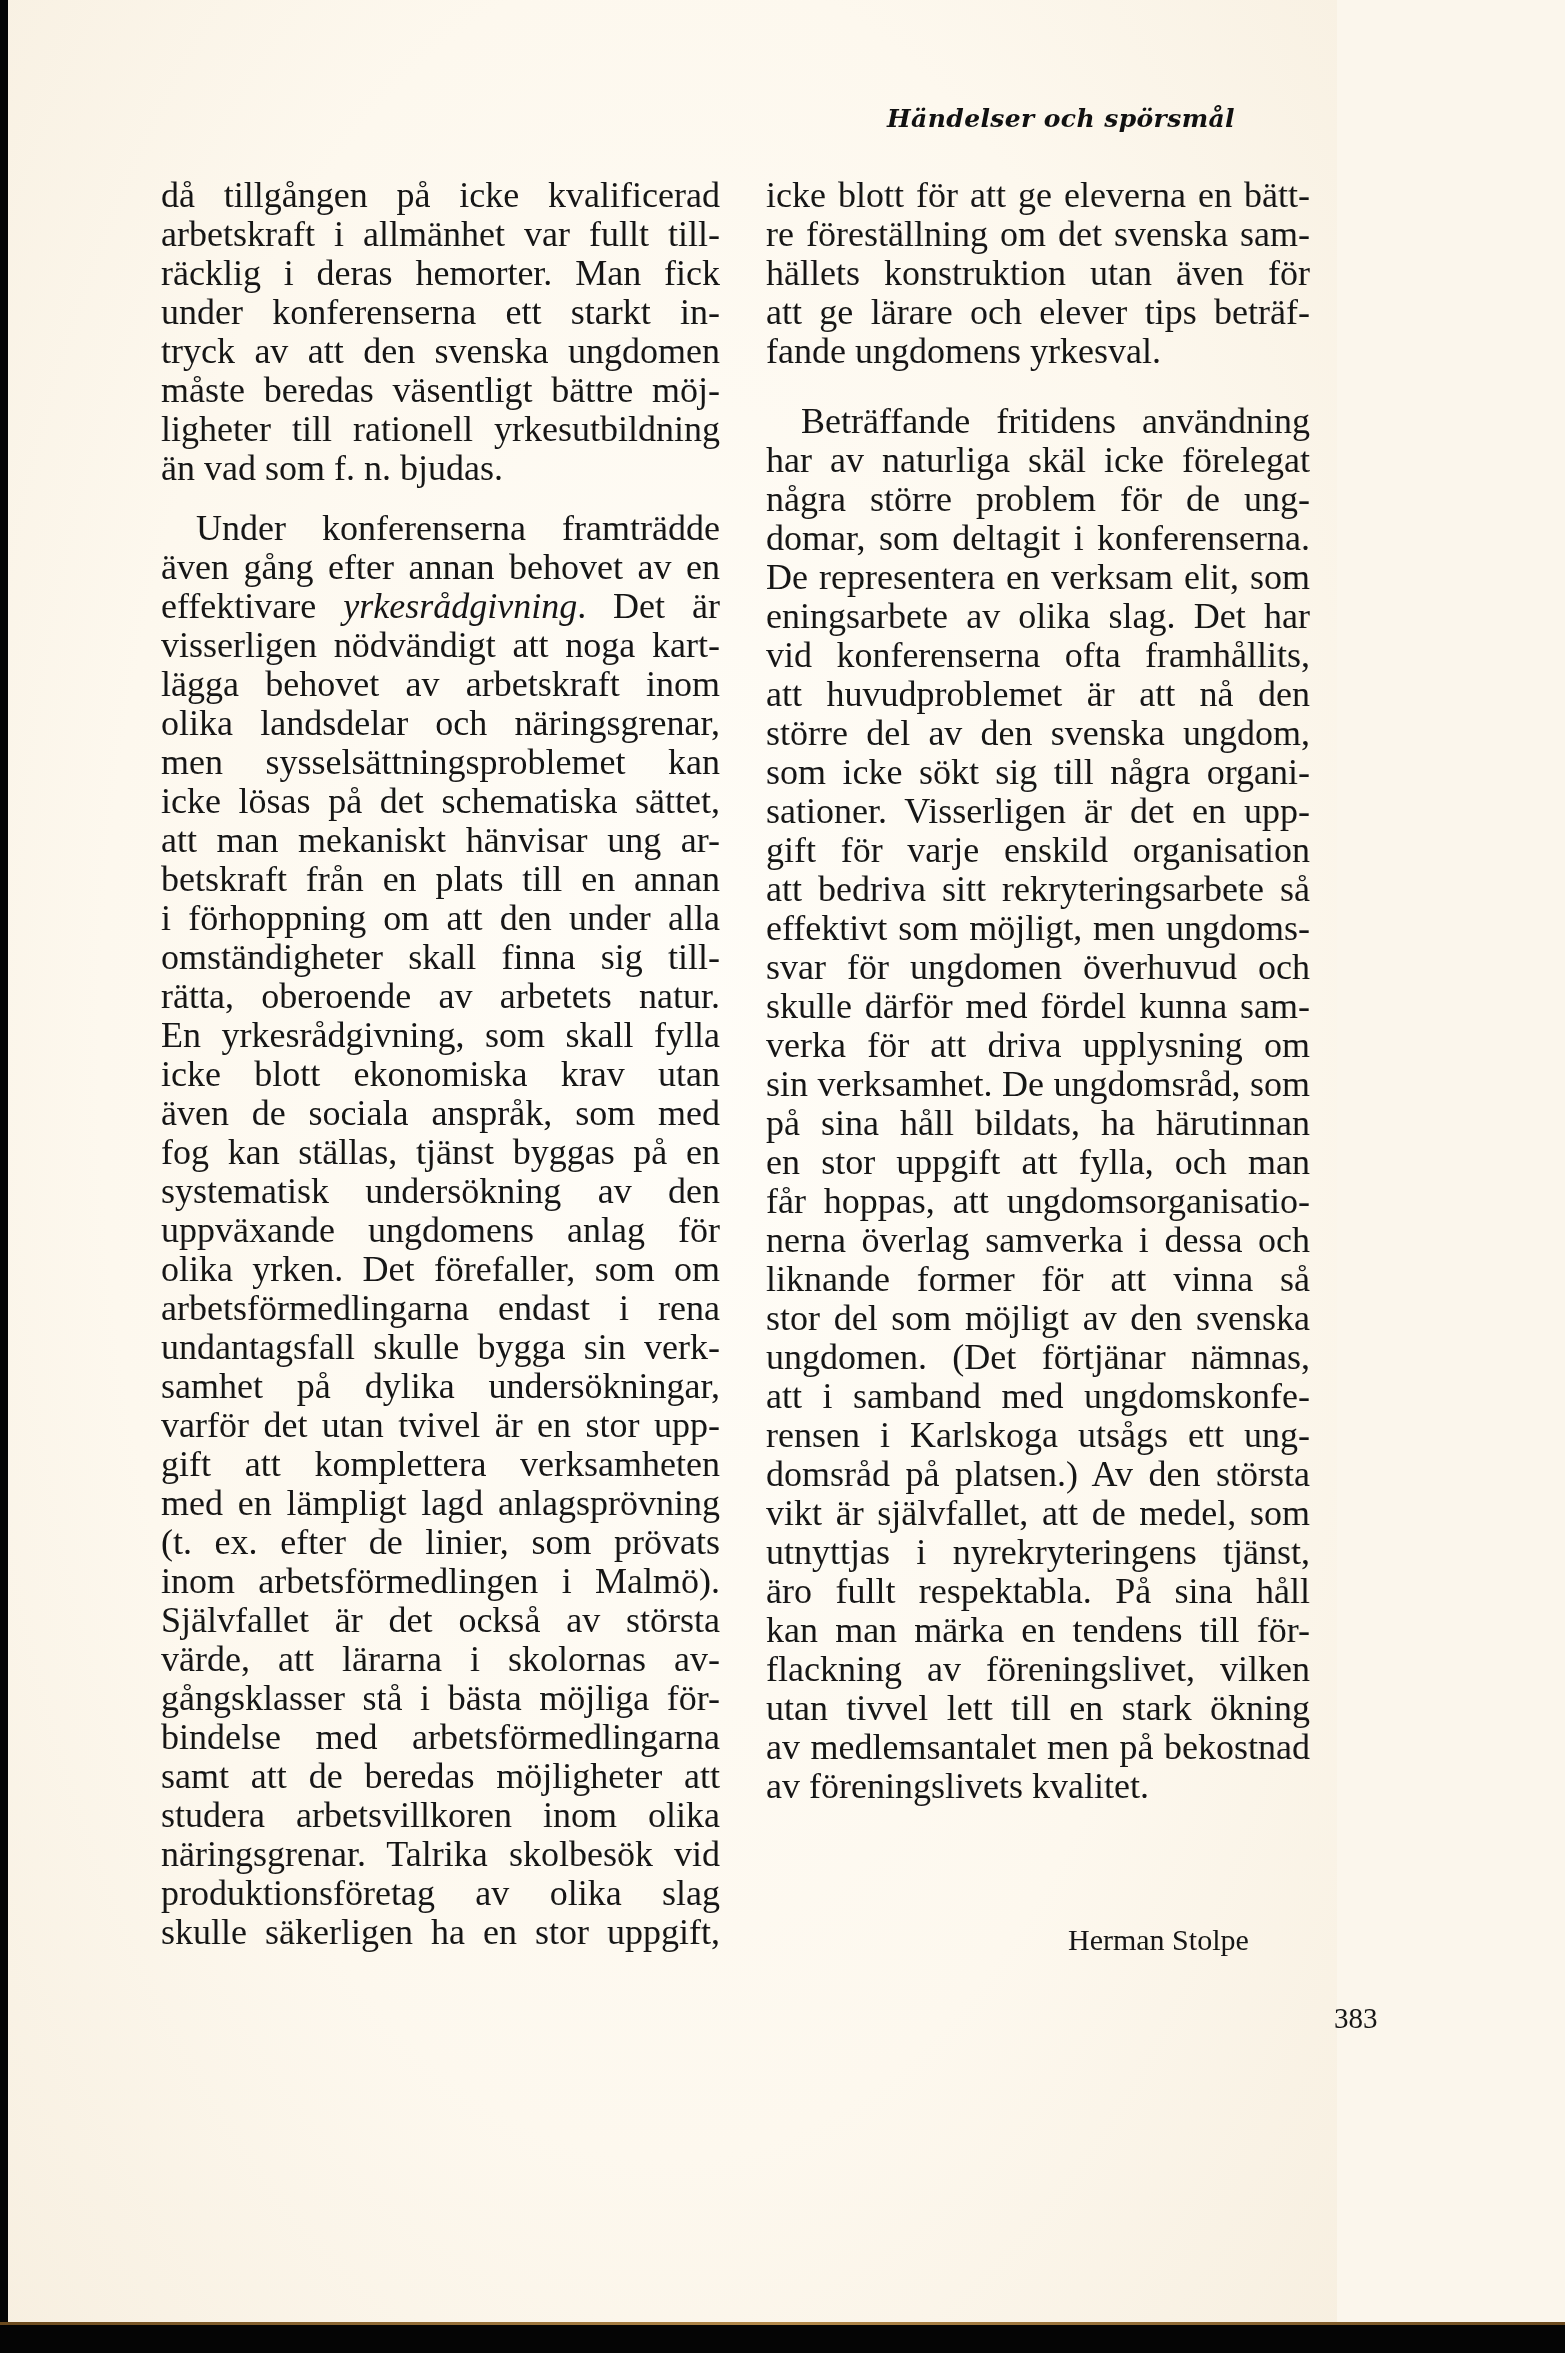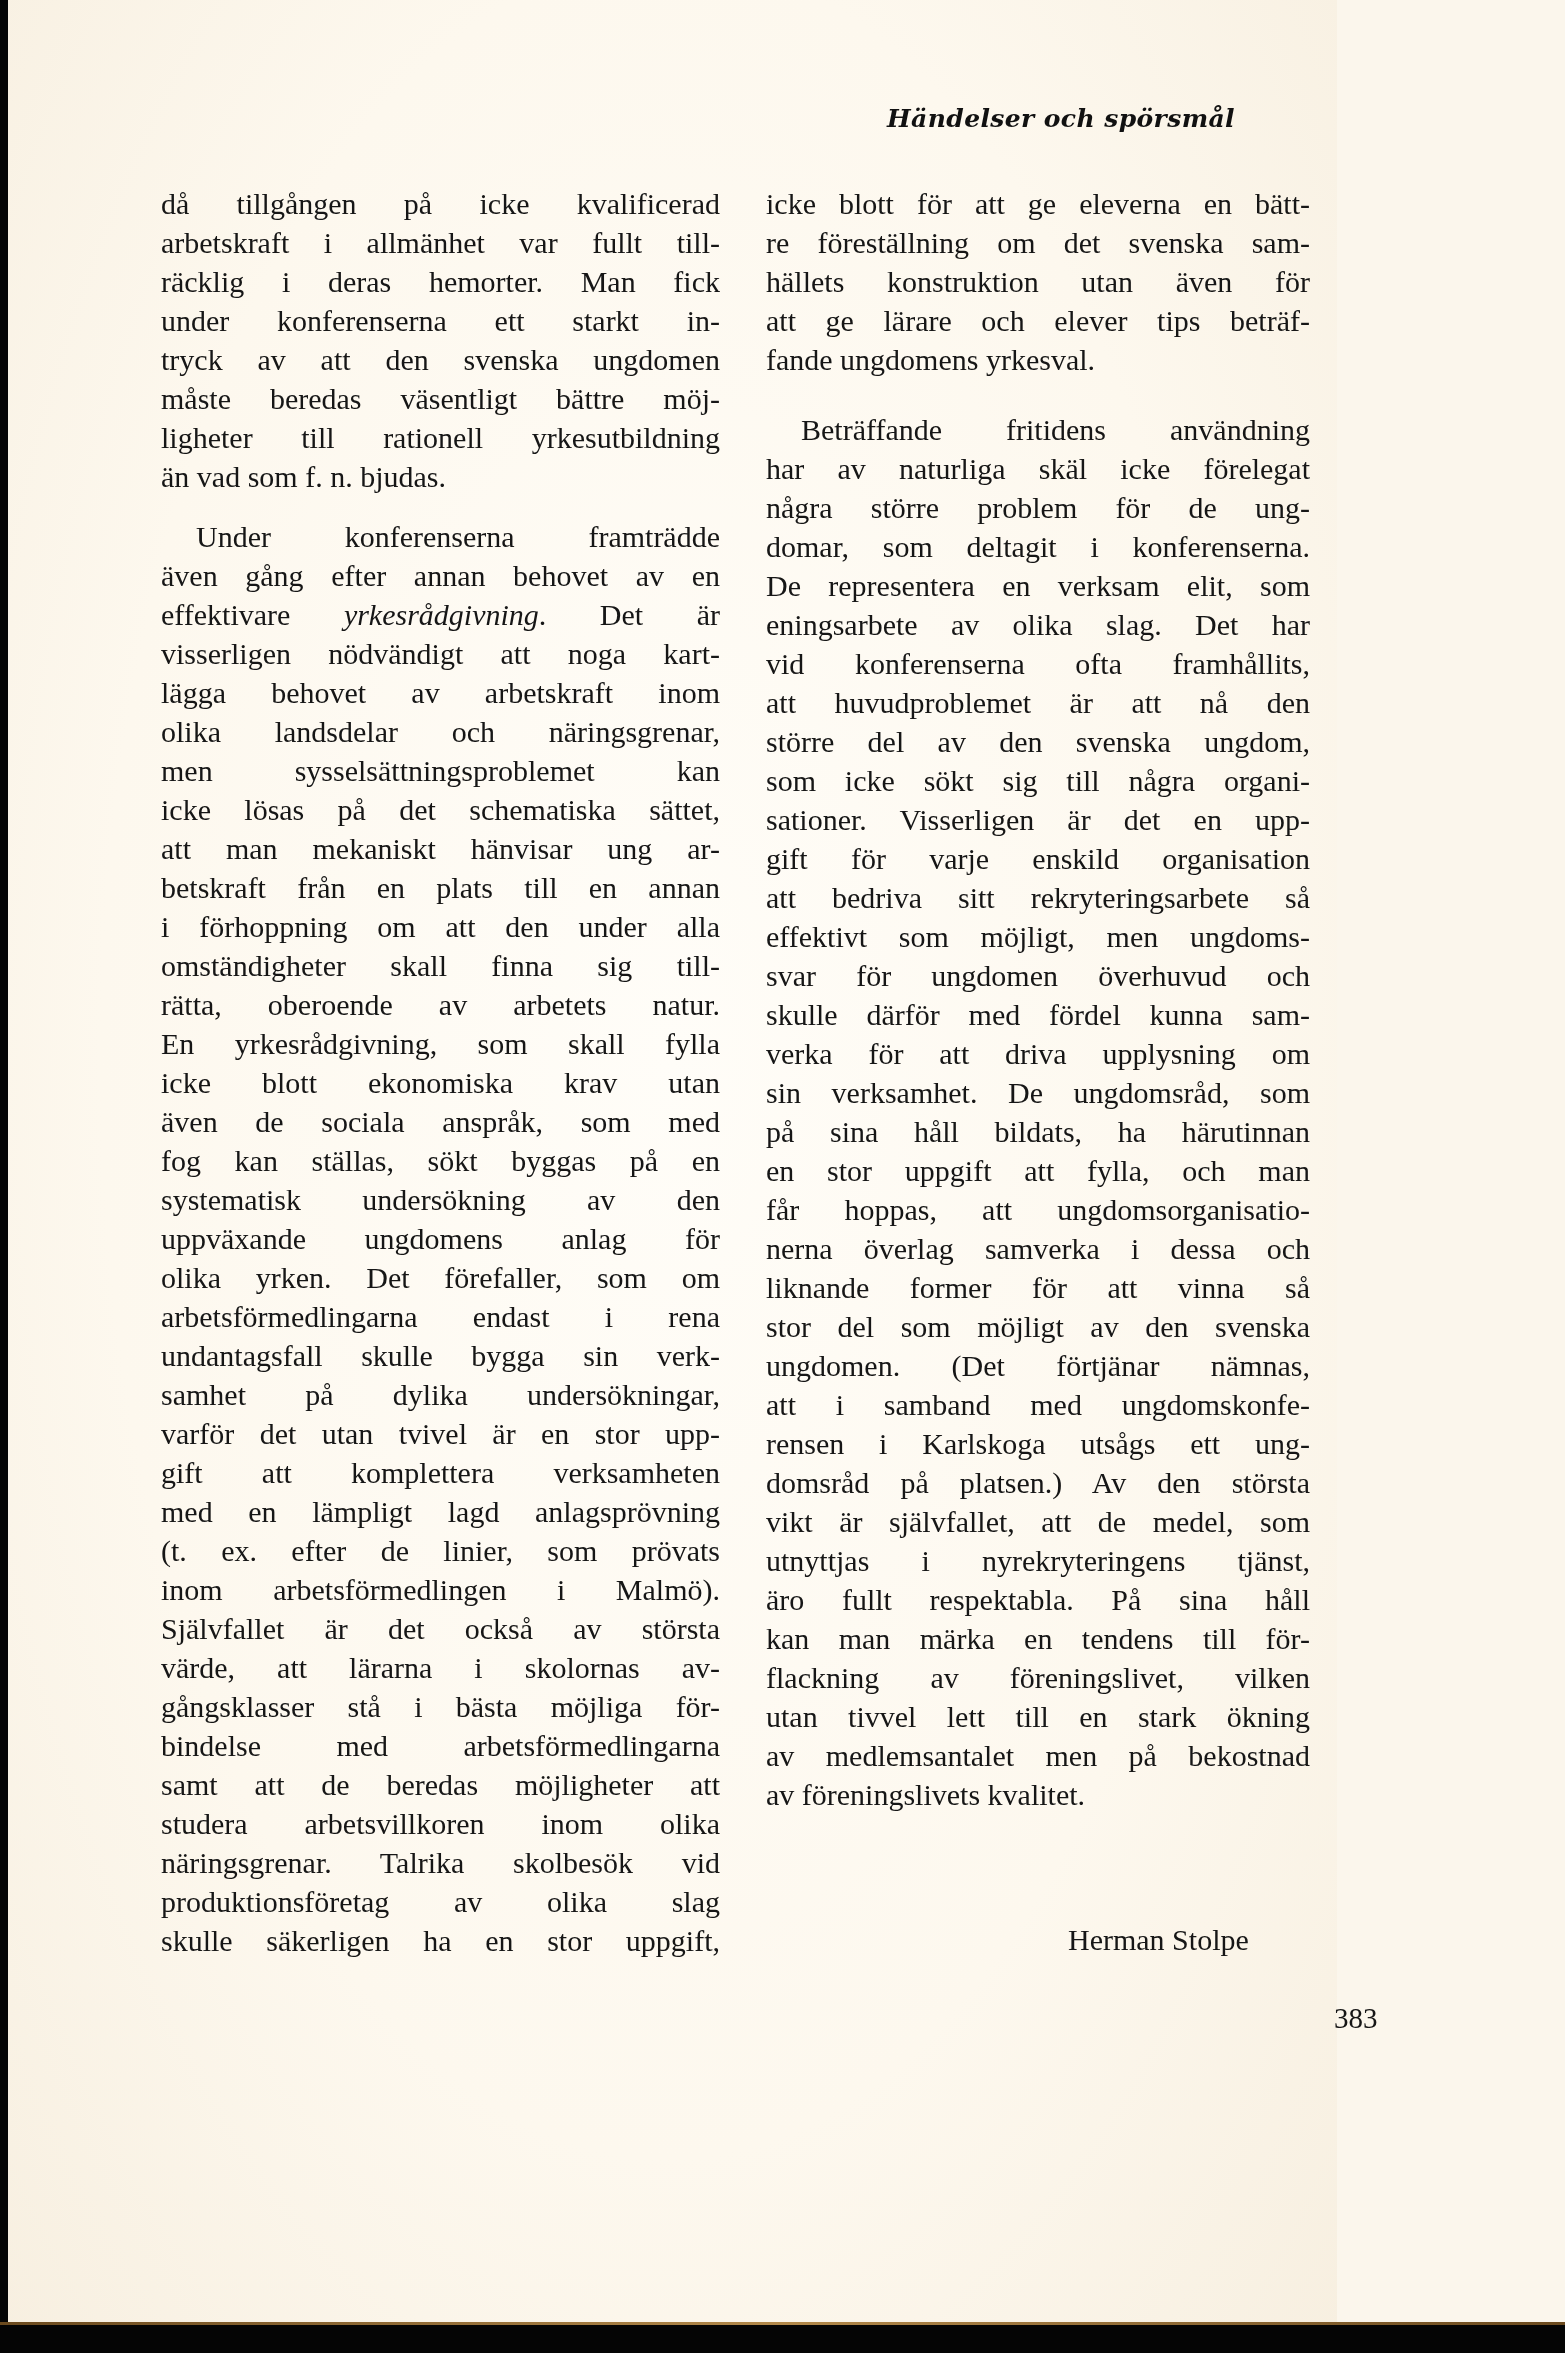--- a/index.html
+++ b/index.html
@@ -36,22 +36,22 @@
     right: 102px;
     font-family: "DejaVu Serif", "Liberation Serif", serif;
     font-style: italic;
     font-weight: bold;
     font-size: 25px;
     letter-spacing: 0.4px;
     color: #111;
   }
   .column {
     position: absolute;
-    top: 184px;
-    font-size: 30px;
+    top: 176px;
+    font-size: 36px;
     line-height: 39px;
     color: #161616;
   }
   .col-left { left: 161px; width: 559px; }
   .col-right { left: 766px; width: 544px; }
   .line {
     display: block;
     white-space: nowrap;
     text-align: justify;
     text-align-last: justify;
@@ -104,21 +104,21 @@
     <span class="line">men sysselsättningsproblemet kan</span>
     <span class="line">icke lösas på det schematiska sättet,</span>
     <span class="line">att man mekaniskt hänvisar ung ar-</span>
     <span class="line">betskraft från en plats till en annan</span>
     <span class="line">i förhoppning om att den under alla</span>
     <span class="line">omständigheter skall finna sig till-</span>
     <span class="line">rätta, oberoende av arbetets natur.</span>
     <span class="line">En yrkesrådgivning, som skall fylla</span>
     <span class="line">icke blott ekonomiska krav utan</span>
     <span class="line">även de sociala anspråk, som med</span>
-    <span class="line">fog kan ställas, sökt byggas på en</span>
+    <span class="line">fog kan ställas, tjänst byggas på en</span>
     <span class="line">systematisk undersökning av den</span>
     <span class="line">uppväxande ungdomens anlag för</span>
     <span class="line">olika yrken. Det förefaller, som om</span>
     <span class="line">arbetsförmedlingarna endast i rena</span>
     <span class="line">undantagsfall skulle bygga sin verk-</span>
     <span class="line">samhet på dylika undersökningar,</span>
     <span class="line">varför det utan tvivel är en stor upp-</span>
     <span class="line">gift att komplettera verksamheten</span>
     <span class="line">med en lämpligt lagd anlagsprövning</span>
     <span class="line">(t. ex. efter de linier, som prövats</span>

